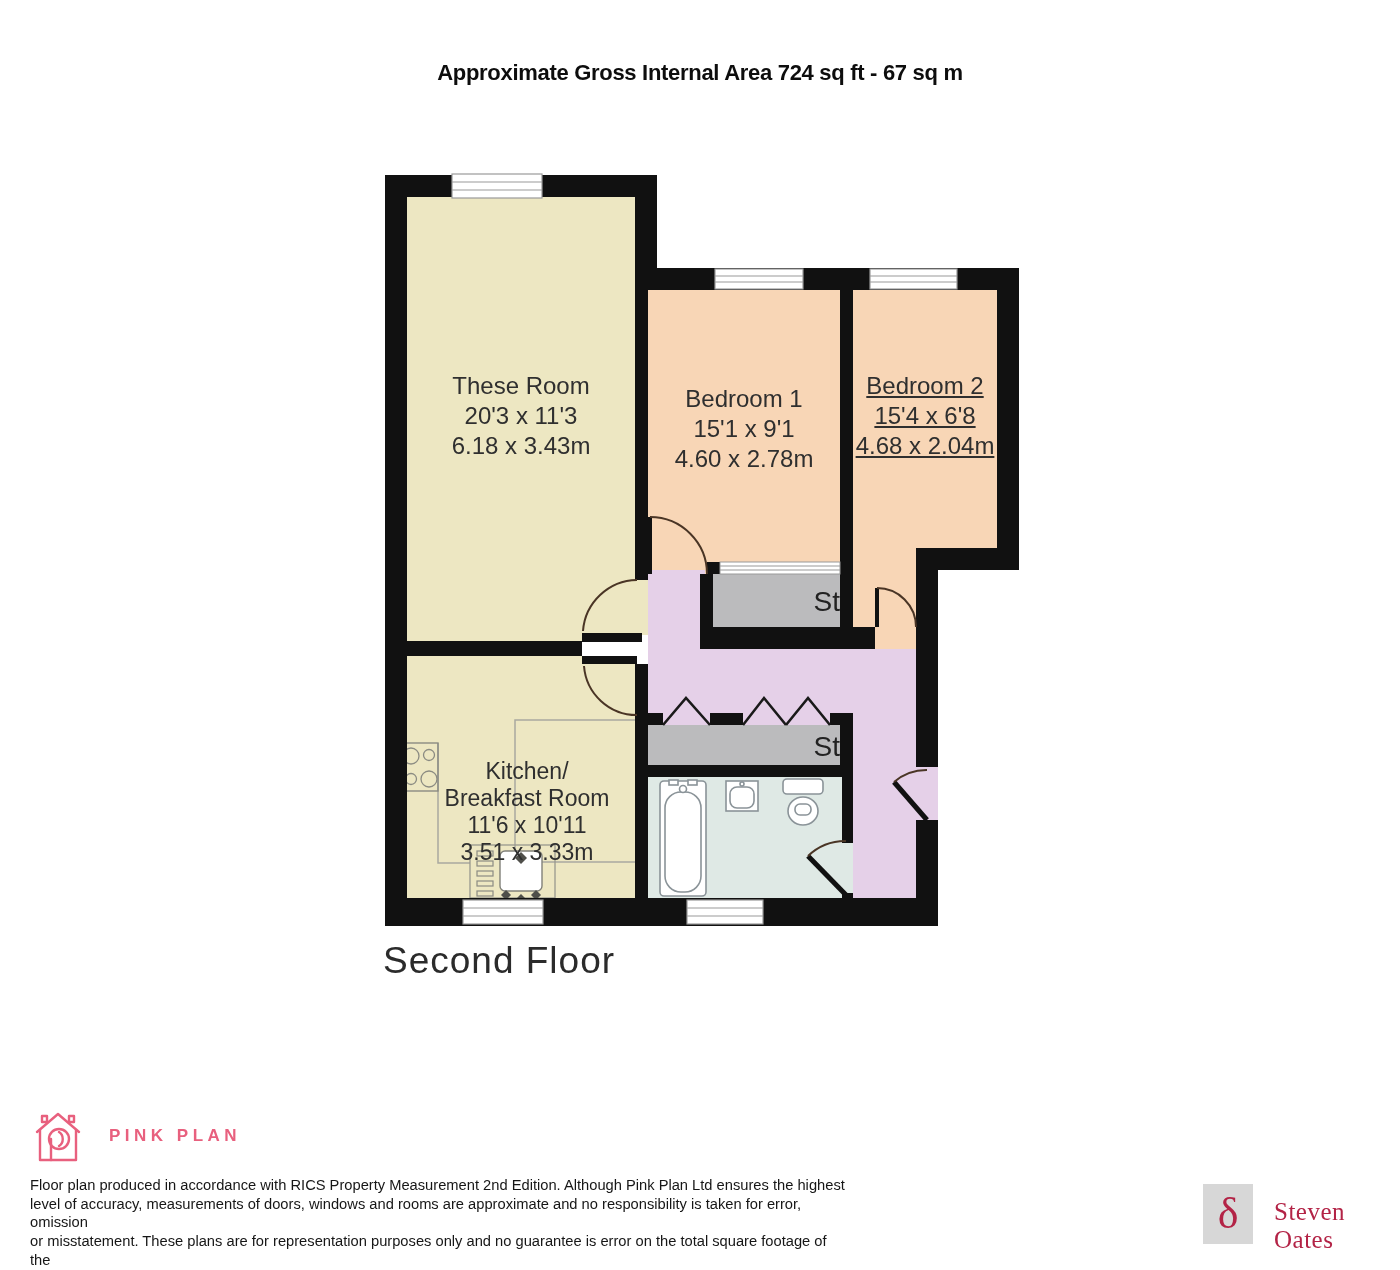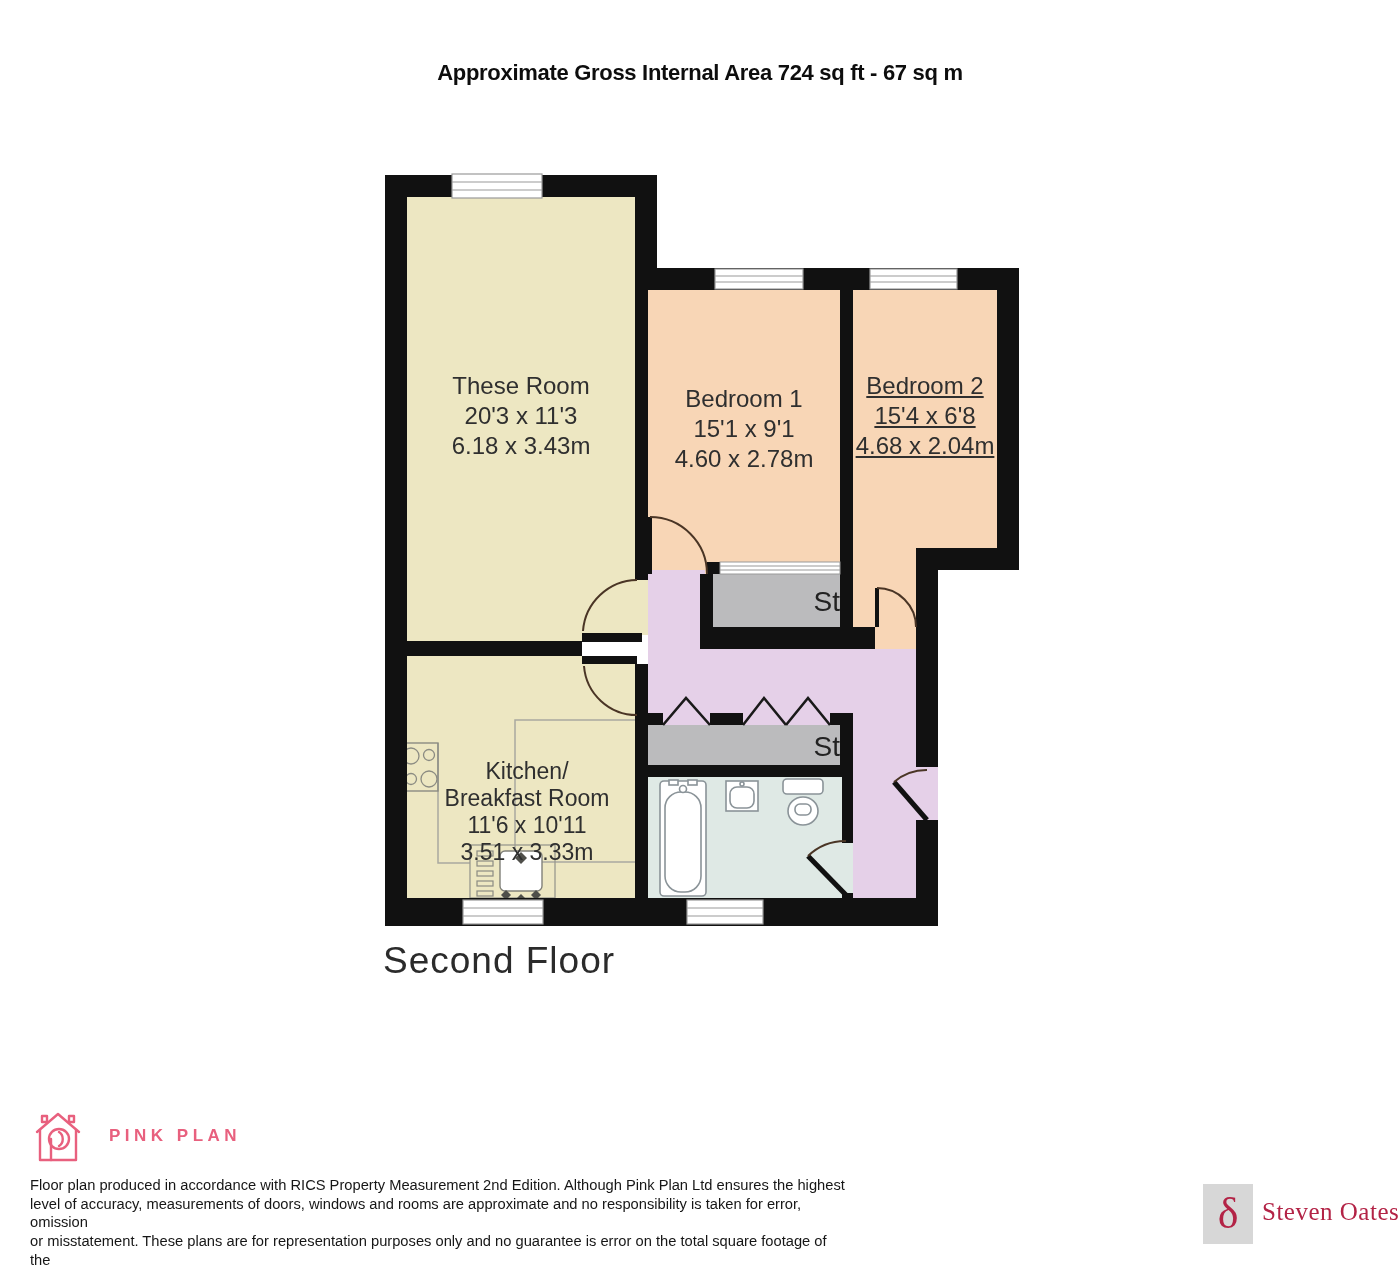--- a/index.html
+++ b/index.html
@@ -247,15 +247,15 @@
   <div class="abs" id="disclaimer">
     <div>Floor plan produced in accordance with RICS Property Measurement 2nd Edition. Although Pink Plan Ltd ensures the highest</div>
     <div>level of accuracy, measurements of doors, windows and rooms are approximate and no responsibility is taken for error, omission</div>
     <div>or misstatement. These plans are for representation purposes only and no guarantee is error on the total square footage of the</div>
     <div>property within this plan. The figure icon is for initial guidance only and should not be relied on as a basis of valuation.</div>
   </div>
 
   <div class="abs" id="agent-box">
     <span id="agent-monogram" style="color: rgb(179, 35, 70);">δ</span>
   </div>
-  <div class="abs" id="agent-name" style="color: rgb(179, 35, 70);">Steven Oates</div>
+  <div class="abs" id="agent-name" style="color: rgb(179, 35, 70); margin-left: 12px;">Steven Oates</div>
 
 </div>
 
 </body></html>

